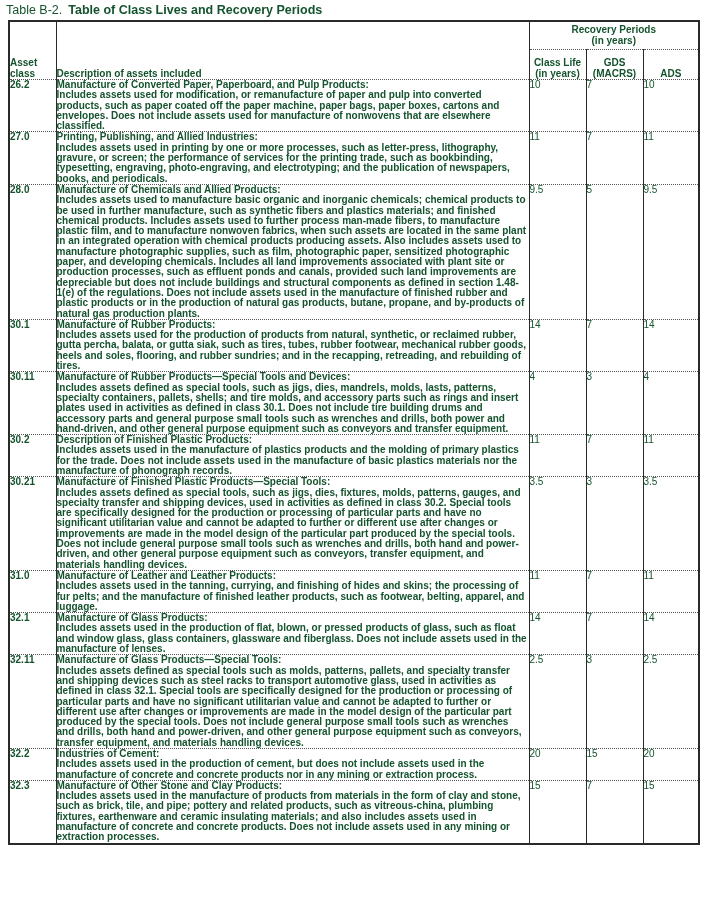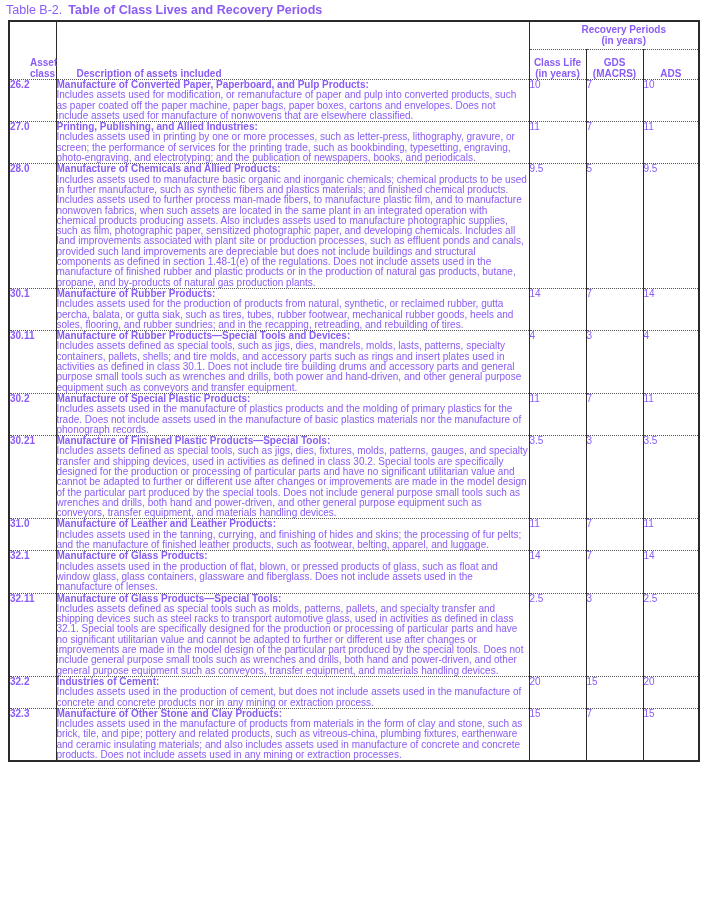--- a/index.html
+++ b/index.html
@@ -2,21 +2,21 @@
 <html><head>
 <meta charset="utf-8">
 <style>
   html, body { margin: 0; padding: 0; background: #ffffff; }
   .page {
     position: relative;
     width: 705px;
     height: 924px;
     background: #ffffff;
     font-family: "Liberation Sans", sans-serif;
-    color: #8b5cf6;
+    color: #14532d;
     overflow: hidden;
   }
   .title {
     position: absolute;
     left: 6px;
     top: 3px;
     font-size: 12.5px;
     white-space: nowrap;
   }
   .title .prefix { font-weight: 400; margin-right: 6px; }
@@ -38,21 +38,21 @@
   table.b2 col.c3 { width: 57px; }
   table.b2 col.c4 { width: 57px; }
   table.b2 col.c5 { width: 56px; }
 
   table.b2 th, table.b2 td {
     border-left: 1px solid #2a2a2a;
     border-top: 1px dotted #555;
     padding: 0;
     font-size: 10px;
   }
-  table.b2 tr:first-child th { border-top: none; padding-left: 20px; }
+  table.b2 tr:first-child th { border-top: none; }
 
   thead th { font-weight: 700; }
   th.th-asset {
     vertical-align: bottom;
     text-align: left;
     padding: 2px 2px 3px 6px;
   }
   th.th-desc {
     vertical-align: bottom;
     text-align: left;
@@ -78,21 +78,21 @@
     text-align: left;
     padding: 2px 2px 2px 5px;
     font-weight: 700;
     margin-left: 47px;
   }
   td.c-desc {
     vertical-align: top;
     padding: 2px 6px 3px 7px;
   }
   td.c-desc .h { display: block; font-weight: 700; }
-  td.c-desc .b { font-weight: 400; }
+  td.c-desc .b { font-weight: 700; }
   td.c-num {
     vertical-align: top;
     text-align: left;
     padding-top: 13px;
   }
 </style>
 </head>
 <body>
 
 <div class="page">
@@ -163,21 +163,21 @@
     <td class="c-desc">
       <span class="h">Manufacture of Rubber Products—Special Tools and Devices:</span><span class="b">Includes assets defined as special tools, such as jigs, dies, mandrels, molds, lasts, patterns, specialty containers, pallets, shells; and tire molds, and accessory parts such as rings and insert plates used in activities as defined in class 30.1. Does not include tire building drums and accessory parts and general purpose small tools such as wrenches and drills, both power and hand-driven, and other general purpose equipment such as conveyors and transfer equipment.</span>
     </td>
     <td class="c-num"><span>4</span></td>
     <td class="c-num"><span>3</span></td>
     <td class="c-num"><span>4</span></td>
   </tr>
         <tr>
     <td class="c-asset"><span>30.2</span></td>
     <td class="c-desc">
-      <span class="h">Manufacture of Special Plastic Products:</span><span class="b">Includes assets used in the manufacture of plastics products and the molding of primary plastics for the trade. Does not include assets used in the manufacture of basic plastics materials nor the manufacture of phonograph records.</span>
+      <span class="h">Description of Finished Plastic Products:</span><span class="b">Includes assets used in the manufacture of plastics products and the molding of primary plastics for the trade. Does not include assets used in the manufacture of basic plastics materials nor the manufacture of phonograph records.</span>
     </td>
     <td class="c-num"><span>11</span></td>
     <td class="c-num"><span>7</span></td>
     <td class="c-num"><span>11</span></td>
   </tr>
         <tr>
     <td class="c-asset"><span>30.21</span></td>
     <td class="c-desc">
       <span class="h">Manufacture of Finished Plastic Products—Special Tools:</span><span class="b">Includes assets defined as special tools, such as jigs, dies, fixtures, molds, patterns, gauges, and specialty transfer and shipping devices, used in activities as defined in class 30.2. Special tools are specifically designed for the production or processing of particular parts and have no significant utilitarian value and cannot be adapted to further or different use after changes or improvements are made in the model design of the particular part produced by the special tools. Does not include general purpose small tools such as wrenches and drills, both hand and power-driven, and other general purpose equipment such as conveyors, transfer equipment, and materials handling devices.</span>
     </td>

